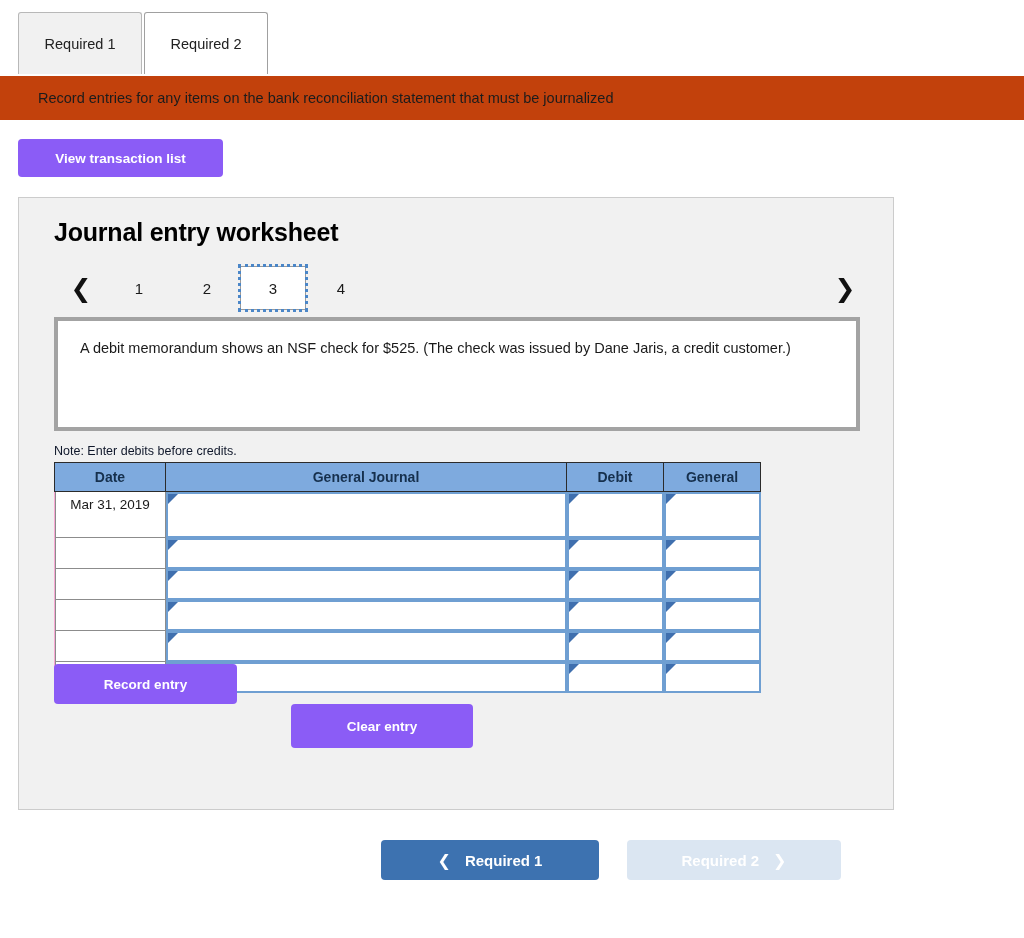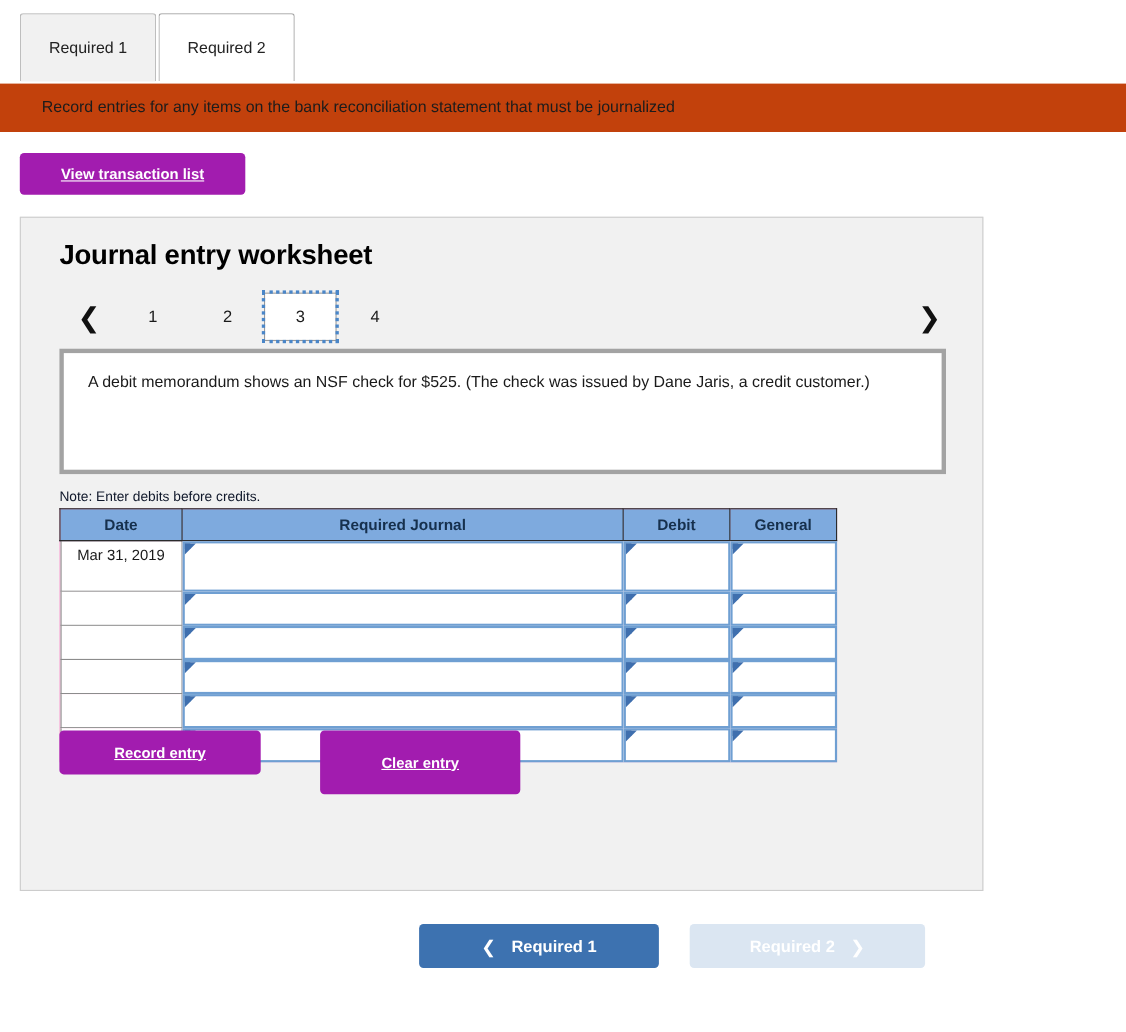--- a/index.html
+++ b/index.html
@@ -64,30 +64,29 @@
     color: #1c1c1c;
     position: relative;
     z-index: 1;
   }
 
   
   .toolbar {
     padding: 19px 0 0 18px;
   }
   .btn-blue {
-    background: #a21caf;
+    background: #8b5cf6;
     color: #ffffff;
     border: none;
     border-radius: 4px;
     font-family: "Liberation Sans", sans-serif;
     font-size: 13.5px;
     font-weight: bold;
     cursor: pointer;
     padding: 0;
-    text-decoration: underline;
   }
   .btn-transaction {
     width: 205px;
     height: 38px;
   }
 
   
   .panel {
     margin: 20px 0 0 18px;
     width: 876px;
@@ -241,21 +240,21 @@
 
   
   .actions {
     position: absolute;
     left: 35px;
     top: 466px;
     width: 806px;
     height: 40px;
   }
   .btn-record { position: absolute; left: 0;   width: 183px; height: 40px; }
-  .btn-clear  { position: absolute; left: 237px; width: 182px; height: 58px; }
+  .btn-clear  { position: absolute; left: 237px; width: 182px; height: 44px; margin-top: 40px; }
   .btn-viewgj { position: absolute; left: 613px; width: 193px; height: 40px; }
 
   
   .footer-nav {
     position: relative;
     height: 60px;
     margin-top: 30px;
   }
   .nav-btn {
     position: absolute;
@@ -326,21 +325,21 @@
   </div>
 
   <div class="prompt-box">A debit memorandum shows an NSF check for $525. (The check was issued by Dane Jaris, a credit customer.)</div>
 
   <div class="note">Note: Enter debits before credits.</div>
 
   <table class="jtable">
     <thead>
       <tr>
         <th class="col-date">Date</th>
-        <th class="col-gj">Required Journal</th>
+        <th class="col-gj">General Journal</th>
         <th class="col-debit">Debit</th>
         <th class="col-credit">General</th>
       </tr>
     </thead>
     <tbody>
       <tr class="row-tall">
         <td>
             <div class="cell-date">Mar 31, 2019</div>
           </td>
         <td>

